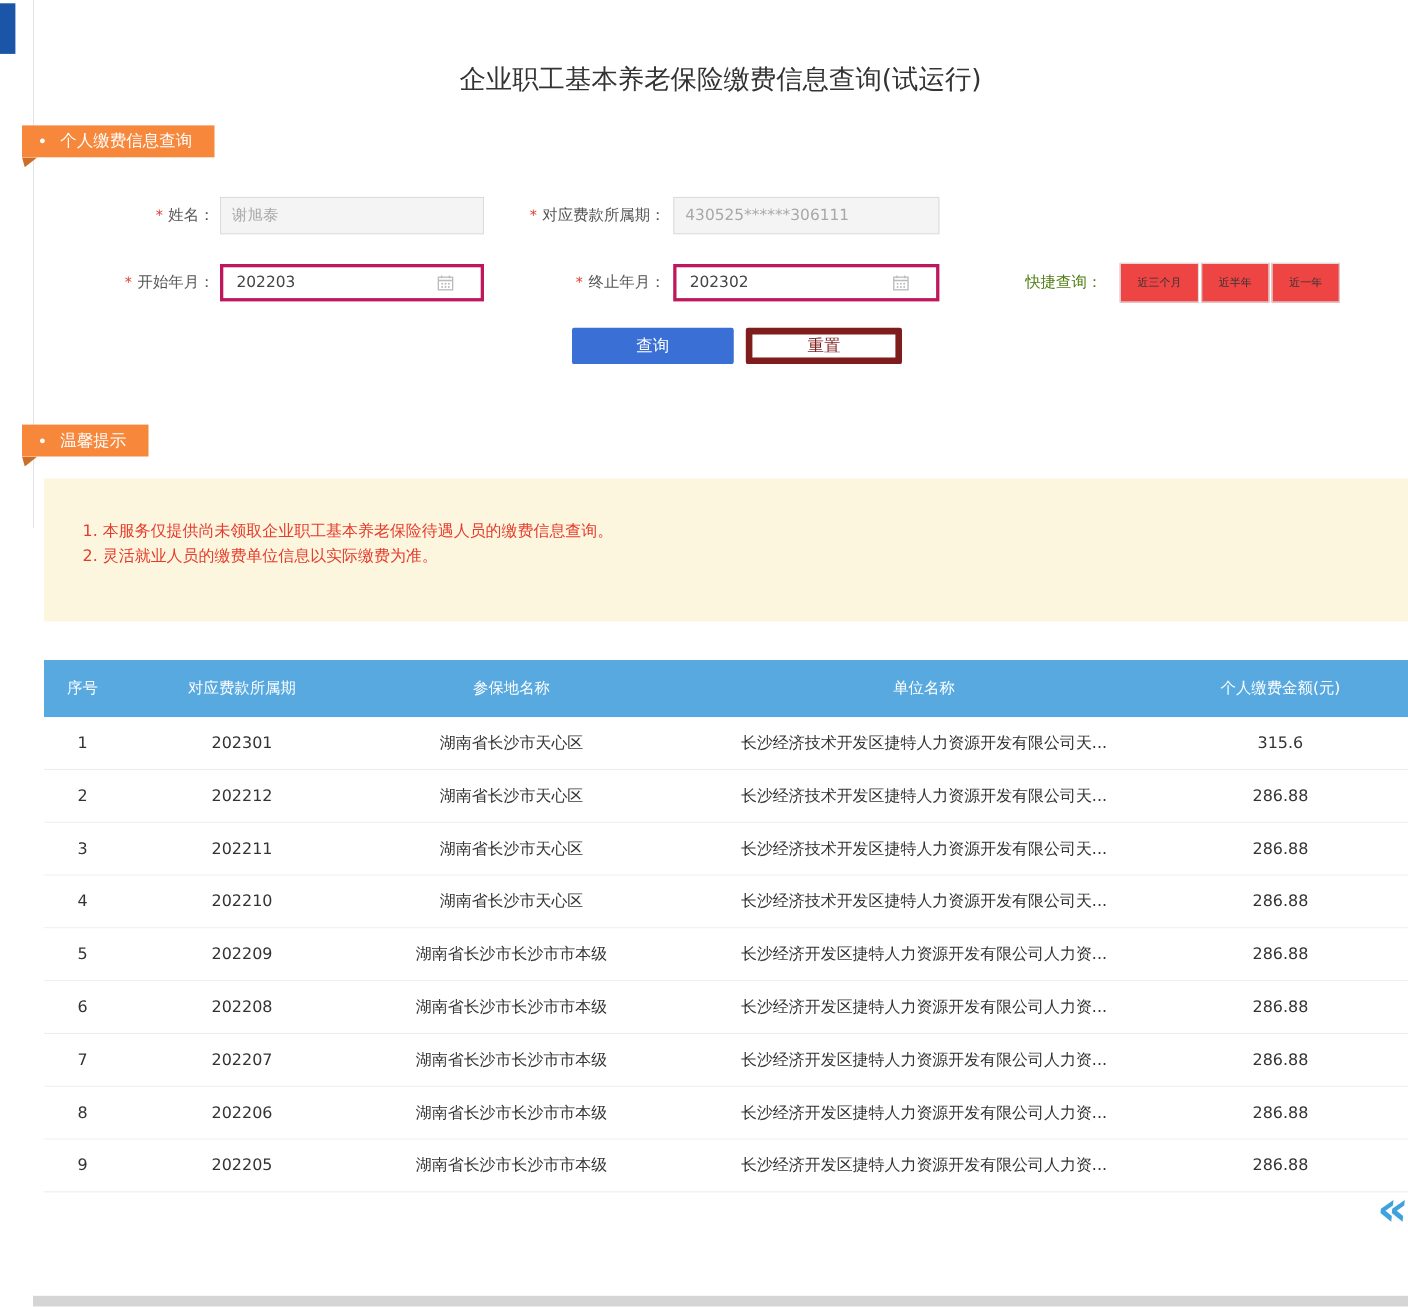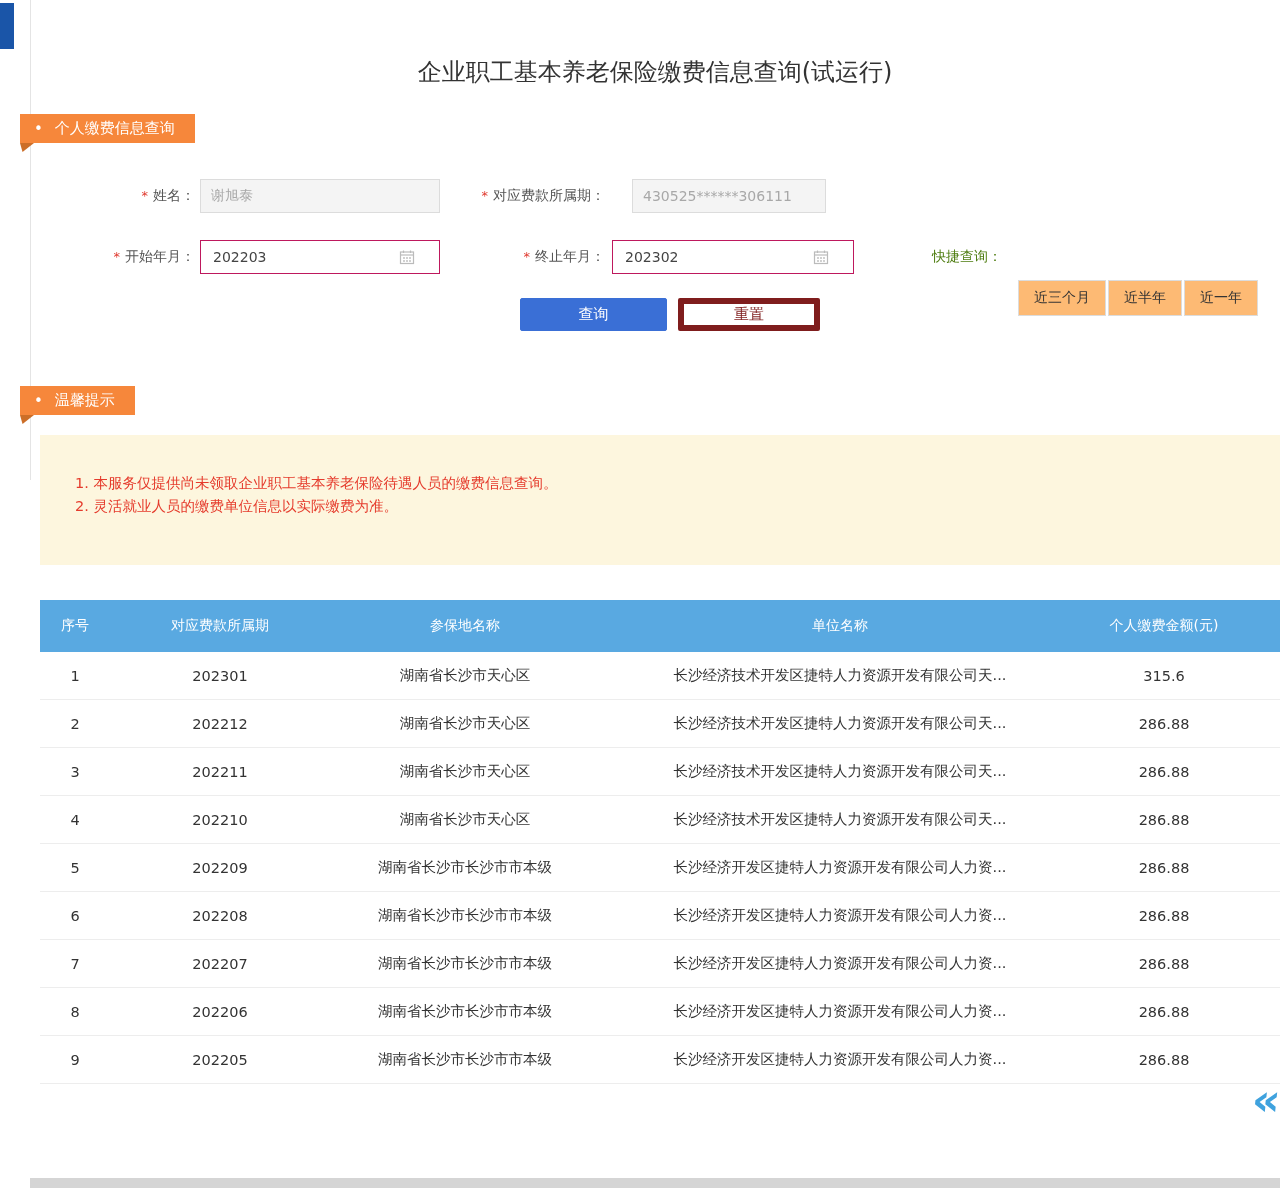--- a/index.html
+++ b/index.html
@@ -64,21 +64,21 @@
     font-family: "DejaVu Sans", "Liberation Sans", sans-serif;
     outline: none;
   }
   .text-input:disabled, .text-input.readonly {
     background: #f4f4f4;
     color: #a8a8a8;
   }
   .date-wrap {
     position: absolute;
     height: 34px; width: 240px;
-    border: 1px solid #be185d;
+    border: 3px solid #be185d;
     background: #fff;
     display: flex; align-items: center;
     padding: 0 24px 0 10px;
   }
   .date-wrap input {
     border: none; outline: none; flex: 1;
     font-size: 14px; color: #444;
     background: transparent;
     font-family: "DejaVu Sans", "Liberation Sans", sans-serif;
   }
@@ -87,26 +87,25 @@
     position: absolute;
     font-size: 14px; color: #4d7c0f; white-space: nowrap;
   }
   .quick-group {
     position: absolute;
     display: flex; gap: 2px;
   }
   .quick-btn {
     height: 36px;
     border: 1px solid #dcdcdc;
-    background: #fdba74;
-    color: #333; font-size: 14px;
+    background: #ef4444;
+    color: #333; font-size: 10px;
     padding: 0 15px;
     cursor: pointer;
     font-family: "DejaVu Sans", "Liberation Sans", sans-serif;
-    margin-top: 41px;
   }
   .btn {
     position: absolute;
     height: 33px;
     font-size: 15px;
     cursor: pointer;
     border-radius: 2px;
     font-family: Liberation Mono, monospace;
   }
   .btn-primary {
@@ -185,21 +184,21 @@
   <div class="badge-fold" style="top:143px;"></div>
 
   <div class="field-label" style="left:95px; top:187px; width:100px;">
     <span class="req-star">*</span><span>姓名：</span>
   </div>
   <input class="text-input readonly" style="left: 200px; top: 179px; width: 240px;" readonly="" value="谢旭泰">
 
   <div class="field-label" style="left:455px; top:187px; width:150px;">
     <span class="req-star">*</span><span>对应费款所属期：</span>
   </div>
-  <input class="text-input readonly" style="left: 612px; top: 179px; width: 194px; margin-left: 20px;" readonly="" value="430525******306111">
+  <input class="text-input readonly" style="left: 612px; top: 179px; width: 242px;" readonly="" value="430525******306111">
 
   <div class="field-label" style="left:75px; top:248px; width:120px;">
     <span class="req-star">*</span><span>开始年月：</span>
   </div>
   <div class="date-wrap" style="left:200px; top:240px;">
     <input value="202203" style="">
     <svg class="cal-icon" width="16" height="16" viewBox="0 0 16 16">
       <rect x="1.5" y="3" width="13" height="11.5" fill="none" stroke="#bbb" stroke-width="1.2"></rect>
       <line x1="1.5" y1="6" x2="14.5" y2="6" stroke="#bbb" stroke-width="1.2"></line>
       <line x1="4.5" y1="1.5" x2="4.5" y2="4" stroke="#bbb" stroke-width="1.2"></line>

